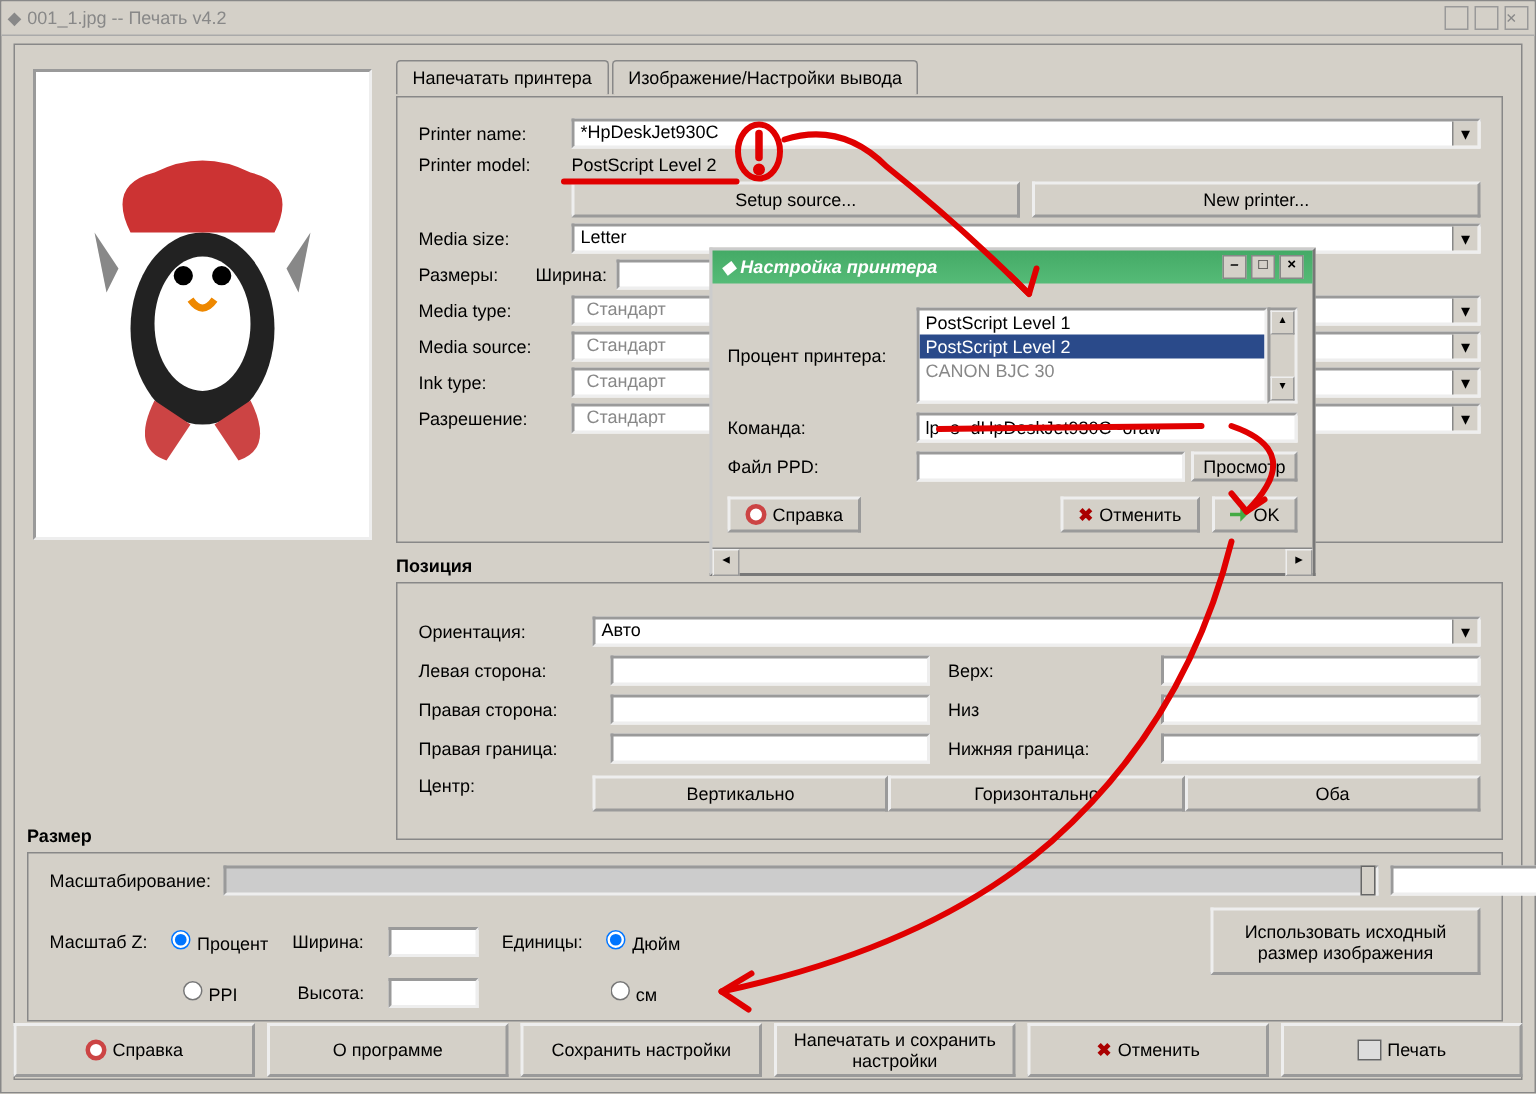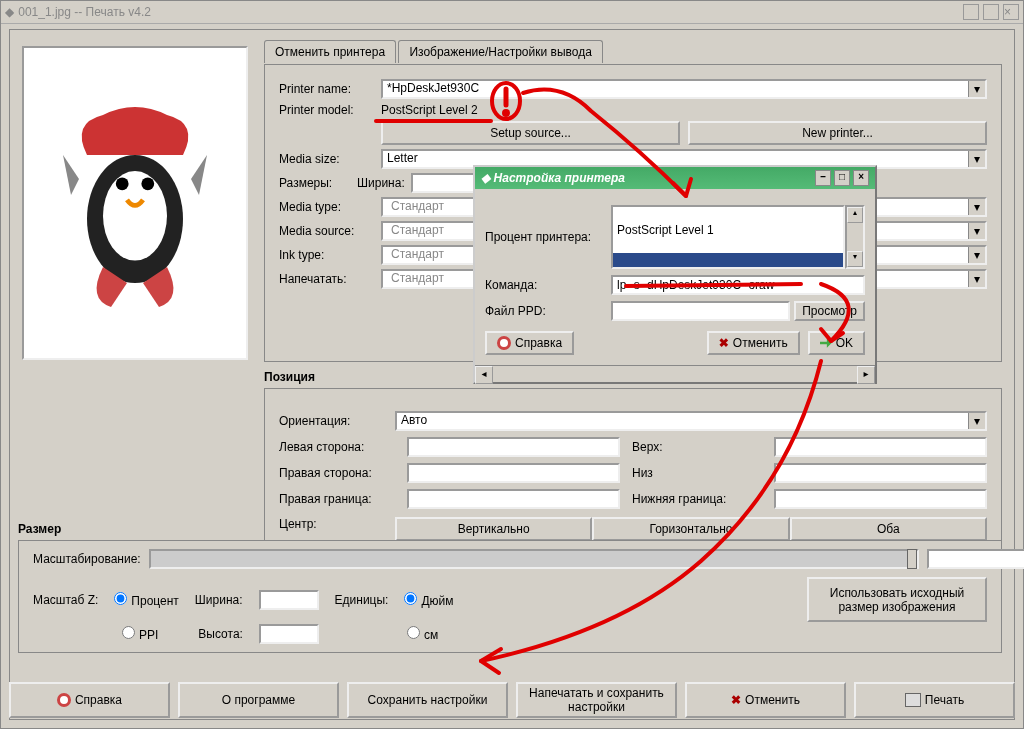--- a/index.html
+++ b/index.html
@@ -23,21 +23,21 @@
 .combo .arrow{position:absolute;right:0;top:0;width:16px;height:100%;background:#d4d0c8;border-left:1px solid #888;display:flex;align-items:center;justify-content:center}
 .btn{height:24px;border:2px outset #eee;background:#d4d0c8;padding:0 10px;cursor:pointer;display:inline-flex;align-items:center;justify-content:center;font-size:12px}
 .btn.small{height:20px;padding:0 6px}
 .pos-sec{position:absolute;left:254px;right:12px;top:340px}
 .sec-title{font-weight:bold;margin-bottom:4px}
 .pos-body{border:1px solid #888;padding:18px 14px;background:#d4d0c8}
 .grid2{display:grid;grid-template-columns:116px 1fr 130px 1fr;gap:6px 12px;align-items:center}
 .centerrow{display:flex;gap:0;margin-top:8px}
 .centerrow .lblc{width:116px}
 .centerrow .btn{flex:1}
-.size-sec{position:absolute;left:8px;right:12px;top:492px}
+.size-sec{position:absolute;left:8px;right:12px;top:520px}
 .size-body{border:1px solid #888;padding:8px 14px;background:#d4d0c8}
 .scale-row{display:flex;align-items:center;gap:8px}
 .slider{flex:1;height:16px;background:#ccc;border:2px inset #eee;position:relative}
 .slider .thumb{position:absolute;right:0;top:-2px;width:8px;height:18px;background:#d4d0c8;border:1px solid #666}
 .spin{width:60px;height:20px;display:flex}
 .spin input{flex:1;border:2px inset #eee;text-align:right;padding:0 2px;font-size:12px}
 .radiorow{display:flex;align-items:center;gap:16px;margin-top:8px}
 input[type=radio]{margin:0 4px 0 0}
 .bottombar{position:absolute;left:8px;right:8px;bottom:10px;display:flex;gap:8px}
 .bottombar .btn{flex:1;height:36px}
@@ -48,21 +48,21 @@
 
 
 .popup{position:absolute;left:472px;top:164px;width:400px;background:#d4d0c8;border:2px outset #ccc;z-index:20}
 .popup .ptitle{height:22px;background:linear-gradient(#4a6,#5b7);color:#fff;display:flex;align-items:center;padding:0 6px;font-style:italic;font-weight:bold}
 .popup .ptitle .spacer{flex:1}
 .popup .ptitle .ticon{width:14px;height:14px;border:1px solid #888;background:#d4d0c8;margin-left:3px;display:inline-block;font-size:10px;text-align:center;line-height:12px;color:#000}
 .popup .pbody{padding:10px}
 .popup .prow{display:flex;align-items:center;margin:6px 0}
 .popup .plbl{width:126px;flex-shrink:0}
 .popup .listbox{flex:1;border:2px inset #eee;background:#fff;height:60px;overflow:hidden;font-size:12px}
-.popup .listbox .item{padding:16px 4px}
+.popup .listbox .item{padding:1px 4px}
 .popup .listbox .item.sel{background:#2a4a8a;color:#fff}
 .popup .pbtns{display:flex;gap:8px;margin-top:10px}
 .popup .pbtns .sp{flex:1}
 .popup .scrollhint{height:16px;background:#d4d0c8;border-top:1px solid #888;position:relative}
 .popup .scrollhint .larr,.popup .scrollhint .rarr{position:absolute;top:0;width:16px;height:16px;border:1px outset #eee;background:#d4d0c8;text-align:center;font-size:10px;line-height:14px}
 .popup .scrollhint .larr{left:0}
 .popup .scrollhint .rarr{right:0}
 
 .overlay{position:absolute;left:0;top:0;pointer-events:none;z-index:30}
 </style>
@@ -89,21 +89,21 @@
           <circle cx="58" cy="58" r="4" fill="#000"></circle>
         <path d="M45 68 Q50 75 55 68" stroke="#e80" stroke-width="3" fill="none"></path>
         <path d="M30 110 Q20 130 35 135 L45 120 Z" fill="#c44"></path>
         <path d="M70 110 Q80 130 65 135 L55 120 Z" fill="#c44"></path>
         <path d="M15 55 L5 40 L10 65 Z" fill="#888"></path>
         <path d="M85 55 L95 40 L90 65 Z" fill="#888"></path>
       </svg>
     </div>
 
     <div class="tabs">
-      <div class="tab active">Отменить принтера</div>
+      <div class="tab active">Напечатать принтера</div>
       <div class="tab">Изображение/Настройки вывода</div>
     </div>
 
     <div class="tabbody">
       <div class="row">
         <div class="lbl">Printer name:</div>
         <div class="combo"><span>*HpDeskJet930C</span><div class="arrow">▾</div></div>
       </div>
       <div class="row">
         <div class="lbl">Printer model:</div>
@@ -128,21 +128,21 @@
       </div>
       <div class="row">
         <div class="lbl">Media source:</div>
         <div class="combo"><span class="txt disabled" style="border:none;background:none">Стандарт</span><div class="arrow">▾</div></div>
       </div>
       <div class="row">
         <div class="lbl">Ink type:</div>
         <div class="combo"><span class="txt disabled" style="border:none;background:none">Стандарт</span><div class="arrow">▾</div></div>
       </div>
       <div class="row">
-        <div class="lbl">Напечатать:</div>
+        <div class="lbl">Разрешение:</div>
         <div class="combo"><span class="txt disabled" style="border:none;background:none">Стандарт</span><div class="arrow">▾</div></div>
       </div>
     </div>
 
     <div class="pos-sec">
       <div class="sec-title">Позиция</div>
       <div class="pos-body">
         <div class="row">
           <div style="width:116px">Ориентация:</div>
           <div class="combo"><span>Авто</span><div class="arrow">▾</div></div>

